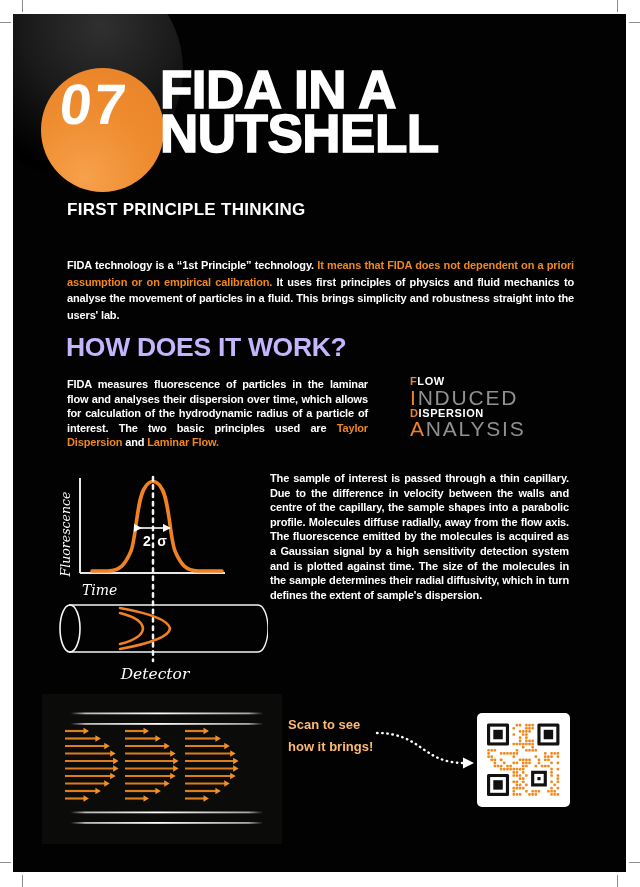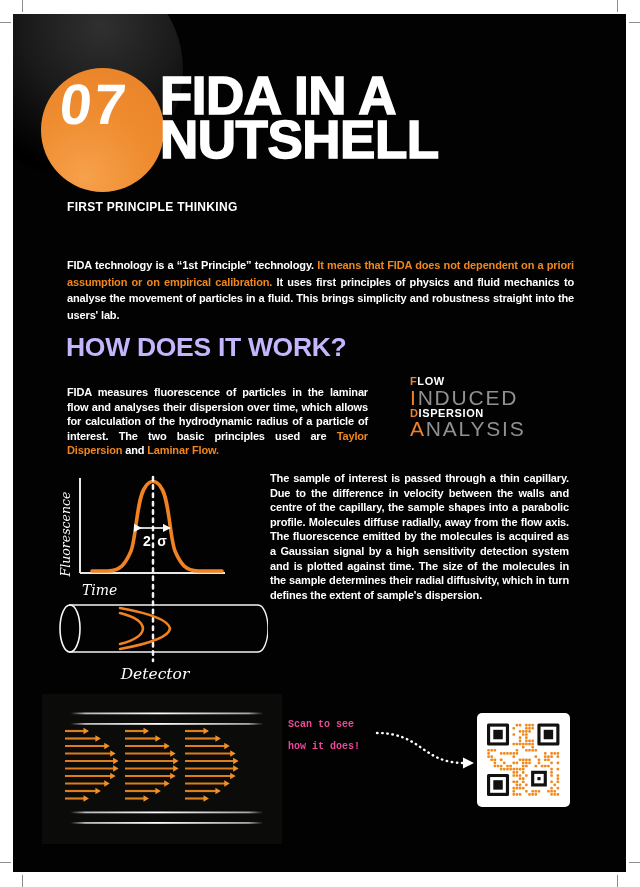--- a/index.html
+++ b/index.html
@@ -8,38 +8,38 @@
   .poster{position:absolute;left:13px;top:14px;width:613px;height:858px;background:#020202;overflow:hidden;}
   .crop{position:absolute;background:#8c8c8c;}
   .sphere{position:absolute;left:-45px;top:-52px;width:215px;height:215px;border-radius:50%;
     background:radial-gradient(circle at 62% 30%, #303030 0%, #1a1a1a 38%, #080808 62%, #000 74%);}
   .badge-circle{position:absolute;left:41px;top:68px;width:123px;height:124px;border-radius:50%;
     background:radial-gradient(circle at 36% 88%, #f6a14c 0%, #ef8c2f 48%, #e98128 100%);}
   .badge-num{position:absolute;left:58px;top:74px;font-size:57px;font-weight:800;color:#fff;
     letter-spacing:2px;transform:skewX(-6deg);line-height:1;}
   .title{position:absolute;left:160px;top:71px;font-size:53px;line-height:44px;font-weight:800;
     color:#fff;letter-spacing:-0.5px;-webkit-text-stroke:1.5px #fff;}
-  .subtitle{position:absolute;left:67px;top:200px;font-size:12px;font-weight:800;color:#fff;letter-spacing:0.3px;}
+  .subtitle{position:absolute;left:67px;top:200px;font-size:17px;font-weight:800;color:#fff;letter-spacing:0.3px;}
   .para{position:absolute;font-size:11px;font-weight:bold;color:#fff;text-align:justify;
     line-height:14.6px;letter-spacing:-0.15px;text-align-last:left;}
   .para .orange{color:#F0871E;}
   .intro{left:67px;top:246px;width:507px;line-height:16.5px;}
   .how-heading{position:absolute;left:66px;top:332px;font-size:26.5px;font-weight:800;color:#c4b5fd;letter-spacing:-0.3px;}
   .leftcol{left:67px;top:375px;width:301px;}
   .rightcol{left:270px;top:460px;width:299px;}
   .note{position:absolute;left:270px;top:626px;width:300px;font-size:11.4px;font-weight:bold;color:#F0871E;}
   .fida-logo{position:absolute;left:410px;top:374px;}
   .logo-line{line-height:15.8px;white-space:nowrap;}
   .logo-line.bold{font-size:11px;font-weight:800;color:#fff;letter-spacing:0.6px;}
   .logo-line.light{font-size:21px;font-weight:400;color:#919191;letter-spacing:1.8px;}
   .logo-line .lead{color:#F0802A;}
   .diagram-svg{position:absolute;left:58px;top:462px;}
   .hand{font-family:"DejaVu Serif",serif;font-style:italic;fill:#fff;}
   .flow-panel{position:absolute;left:42px;top:694px;width:240px;height:150px;background:#0b0b09;}
-  .scan-text{position:absolute;left:288px;top:714px;font-size:10px;font-weight:800;color:#ec4899;line-height:22px;font-family:Liberation Mono, monospace;}
+  .scan-text{position:absolute;left:288px;top:714px;font-size:13px;font-weight:800;color:#fdba74;line-height:22px;}
   .arrow-svg{position:absolute;left:370px;top:725px;}
   .qr-box{position:absolute;left:477px;top:713px;width:93px;height:94px;background:#fff;border-radius:5px;}
 </style>
 </head>
 <body>
 
 <div class="page">
 
   <div class="crop" style="left:22px;top:0;width:1px;height:12px;"></div>
   <div class="crop" style="left:0;top:22px;width:11px;height:1px;"></div>
@@ -48,34 +48,34 @@
   <div class="crop" style="left:0;top:862px;width:11px;height:1px;"></div>
   <div class="crop" style="left:22px;top:875px;width:1px;height:12px;"></div>
   <div class="crop" style="left:629px;top:862px;width:11px;height:1px;"></div>
   <div class="crop" style="left:617px;top:875px;width:1px;height:12px;"></div>
 
   <div class="poster">
     <div class="sphere"></div>
     <div class="badge-circle" style="left:28px;top:54px;"></div>
     <div class="badge-num" style="left:47px;top:62px;">07</div>
 
-    <div class="title" style="left:147px;top:60px;">
+    <div class="title" style="left:147px;top:54px;">
       <div>FIDA IN A</div>
       <div>NUTSHELL</div>
     </div>
 
     <div class="subtitle" style="left:54px;top:186px;">FIRST PRINCIPLE THINKING</div>
 
     <p class="para intro" style="left:54px;top:232px;">
       <span>FIDA technology is a “1st Principle” technology. </span><span class="orange">It means that FIDA does not dependent on a priori assumption or on empirical calibration.</span><span> It uses first principles of physics and fluid mechanics to analyse the movement of particles in a fluid.  This brings simplicity and robustness straight into the users' lab.</span>
     </p>
 
     <div class="how-heading" style="left:53px;top:318px;">HOW DOES IT WORK?</div>
 
-    <p class="para leftcol" style="left:54px;top:360px;">
+    <p class="para leftcol" style="left:54px;top:352px;">
       <span>FIDA  measures fluorescence of particles in the laminar flow and analyses their dispersion over time, which allows for calculation of the hydrodynamic radius of a particle of interest. The two basic principles used are </span><span class="orange">Taylor Dispersion</span><span> and </span><span class="orange">Laminar Flow.</span>
     </p>
 
     <div class="fida-logo" style="left:397px;top:360px;">
         <div class="logo-line bold"><span class="lead">F</span><span>LOW</span></div>
         <div class="logo-line light"><span class="lead">I</span><span>NDUCED</span></div>
         <div class="logo-line bold"><span class="lead">D</span><span>ISPERSION</span></div>
         <div class="logo-line light"><span class="lead">A</span><span>NALYSIS</span></div>
       </div>
 
@@ -189,21 +189,21 @@
             <line x1="143" y1="97" x2="174.85185185185185" y2="97" stroke="#DE7D1C" stroke-width="2.2"></line>
             <path d="M178.85185185185185,97 L173.35185185185185,93.8 L173.35185185185185,100.2 Z" fill="#F09026"></path>
             <line x1="143" y1="104.5" x2="163" y2="104.5" stroke="#DE7D1C" stroke-width="2.2"></line>
             <path d="M167,104.5 L161.5,101.3 L161.5,107.7 Z" fill="#F09026"></path>
           </g>
       </svg>
     </div>
 
     <div class="scan-text" style="left:275px;top:700px;">
       <div>Scan to see</div>
-      <div>how it does!</div>
+      <div>how it brings!</div>
     </div>
 
     <svg class="arrow-svg" style="left:357px;top:711px;" width="112" height="48" viewBox="0 0 112 48">
       <path d="M7,8 C52,8 52,38 94,38" stroke="#fff" stroke-width="2.4" fill="none" stroke-dasharray="0.5 4.6" stroke-linecap="round"></path>
       <path d="M104,38 L93,32.5 L93,43.5 Z" fill="#fff"></path>
     </svg>
 
     <div class="qr-box" style="left:464px;top:699px;">
       <svg id="qr-svg" width="93" height="94" viewBox="0 0 93 94">
           <rect x="10" y="10.5" width="22.05" height="22.05" fill="#111" rx="1.5"></rect>

